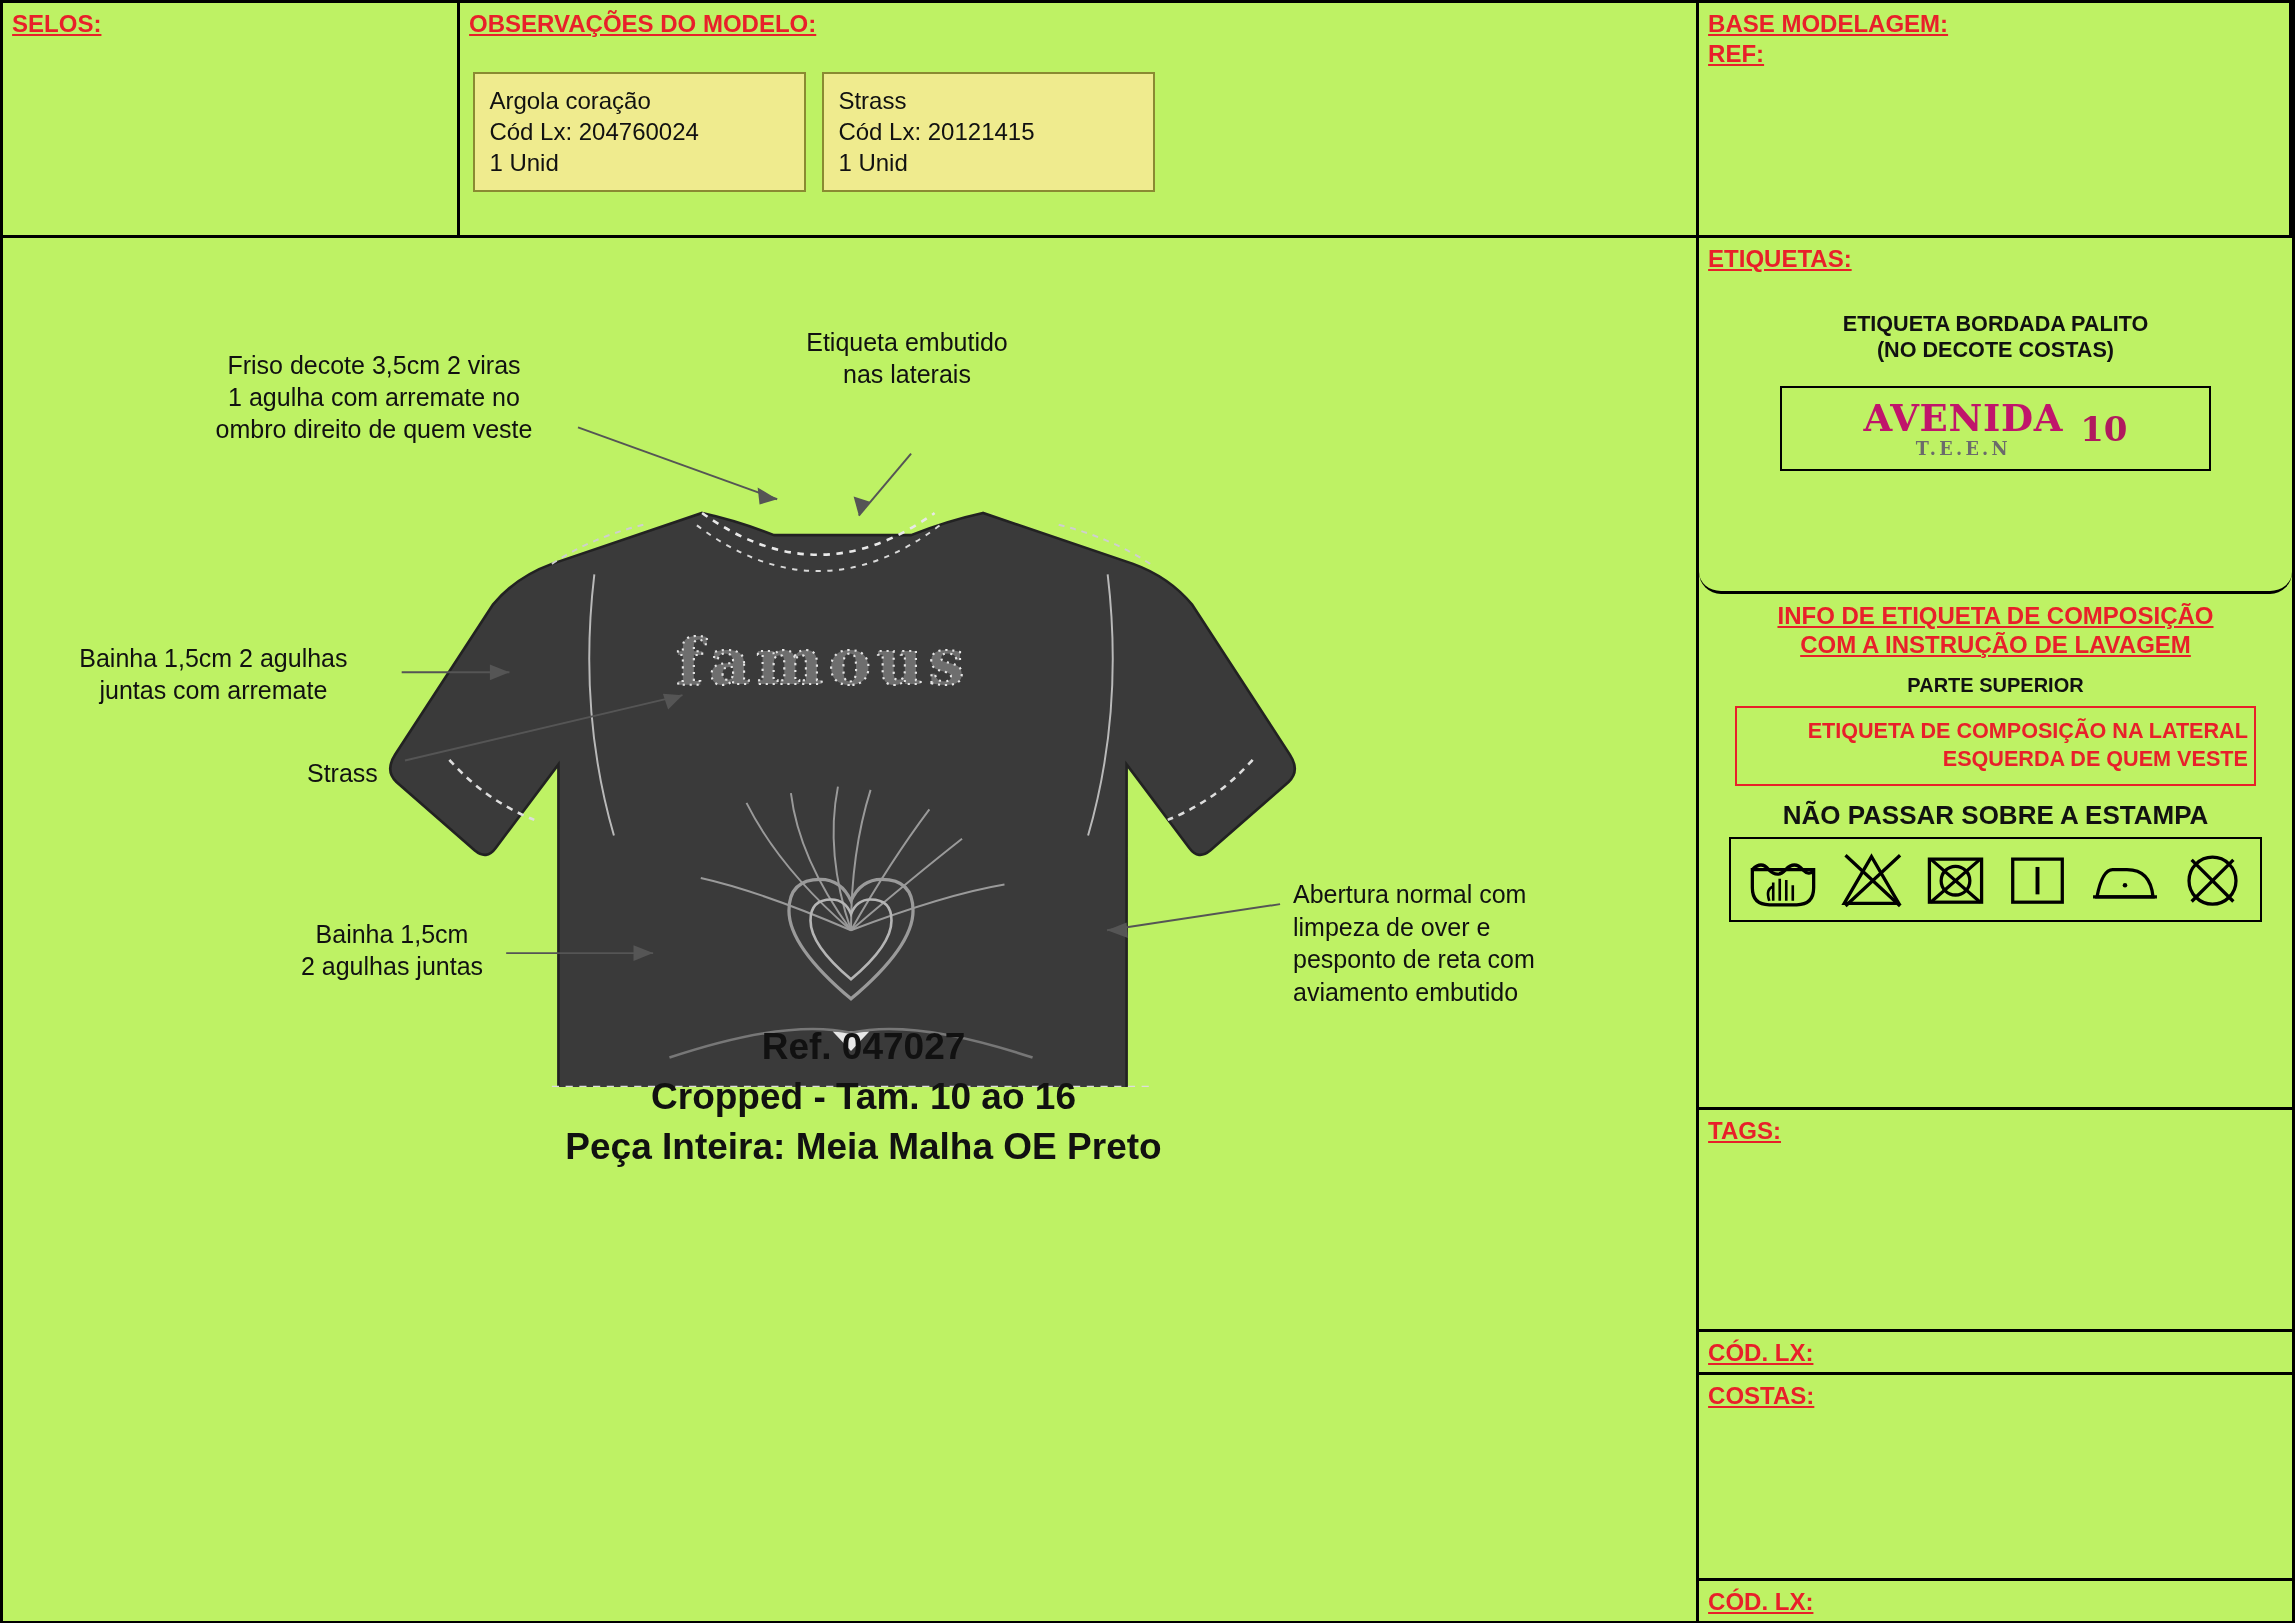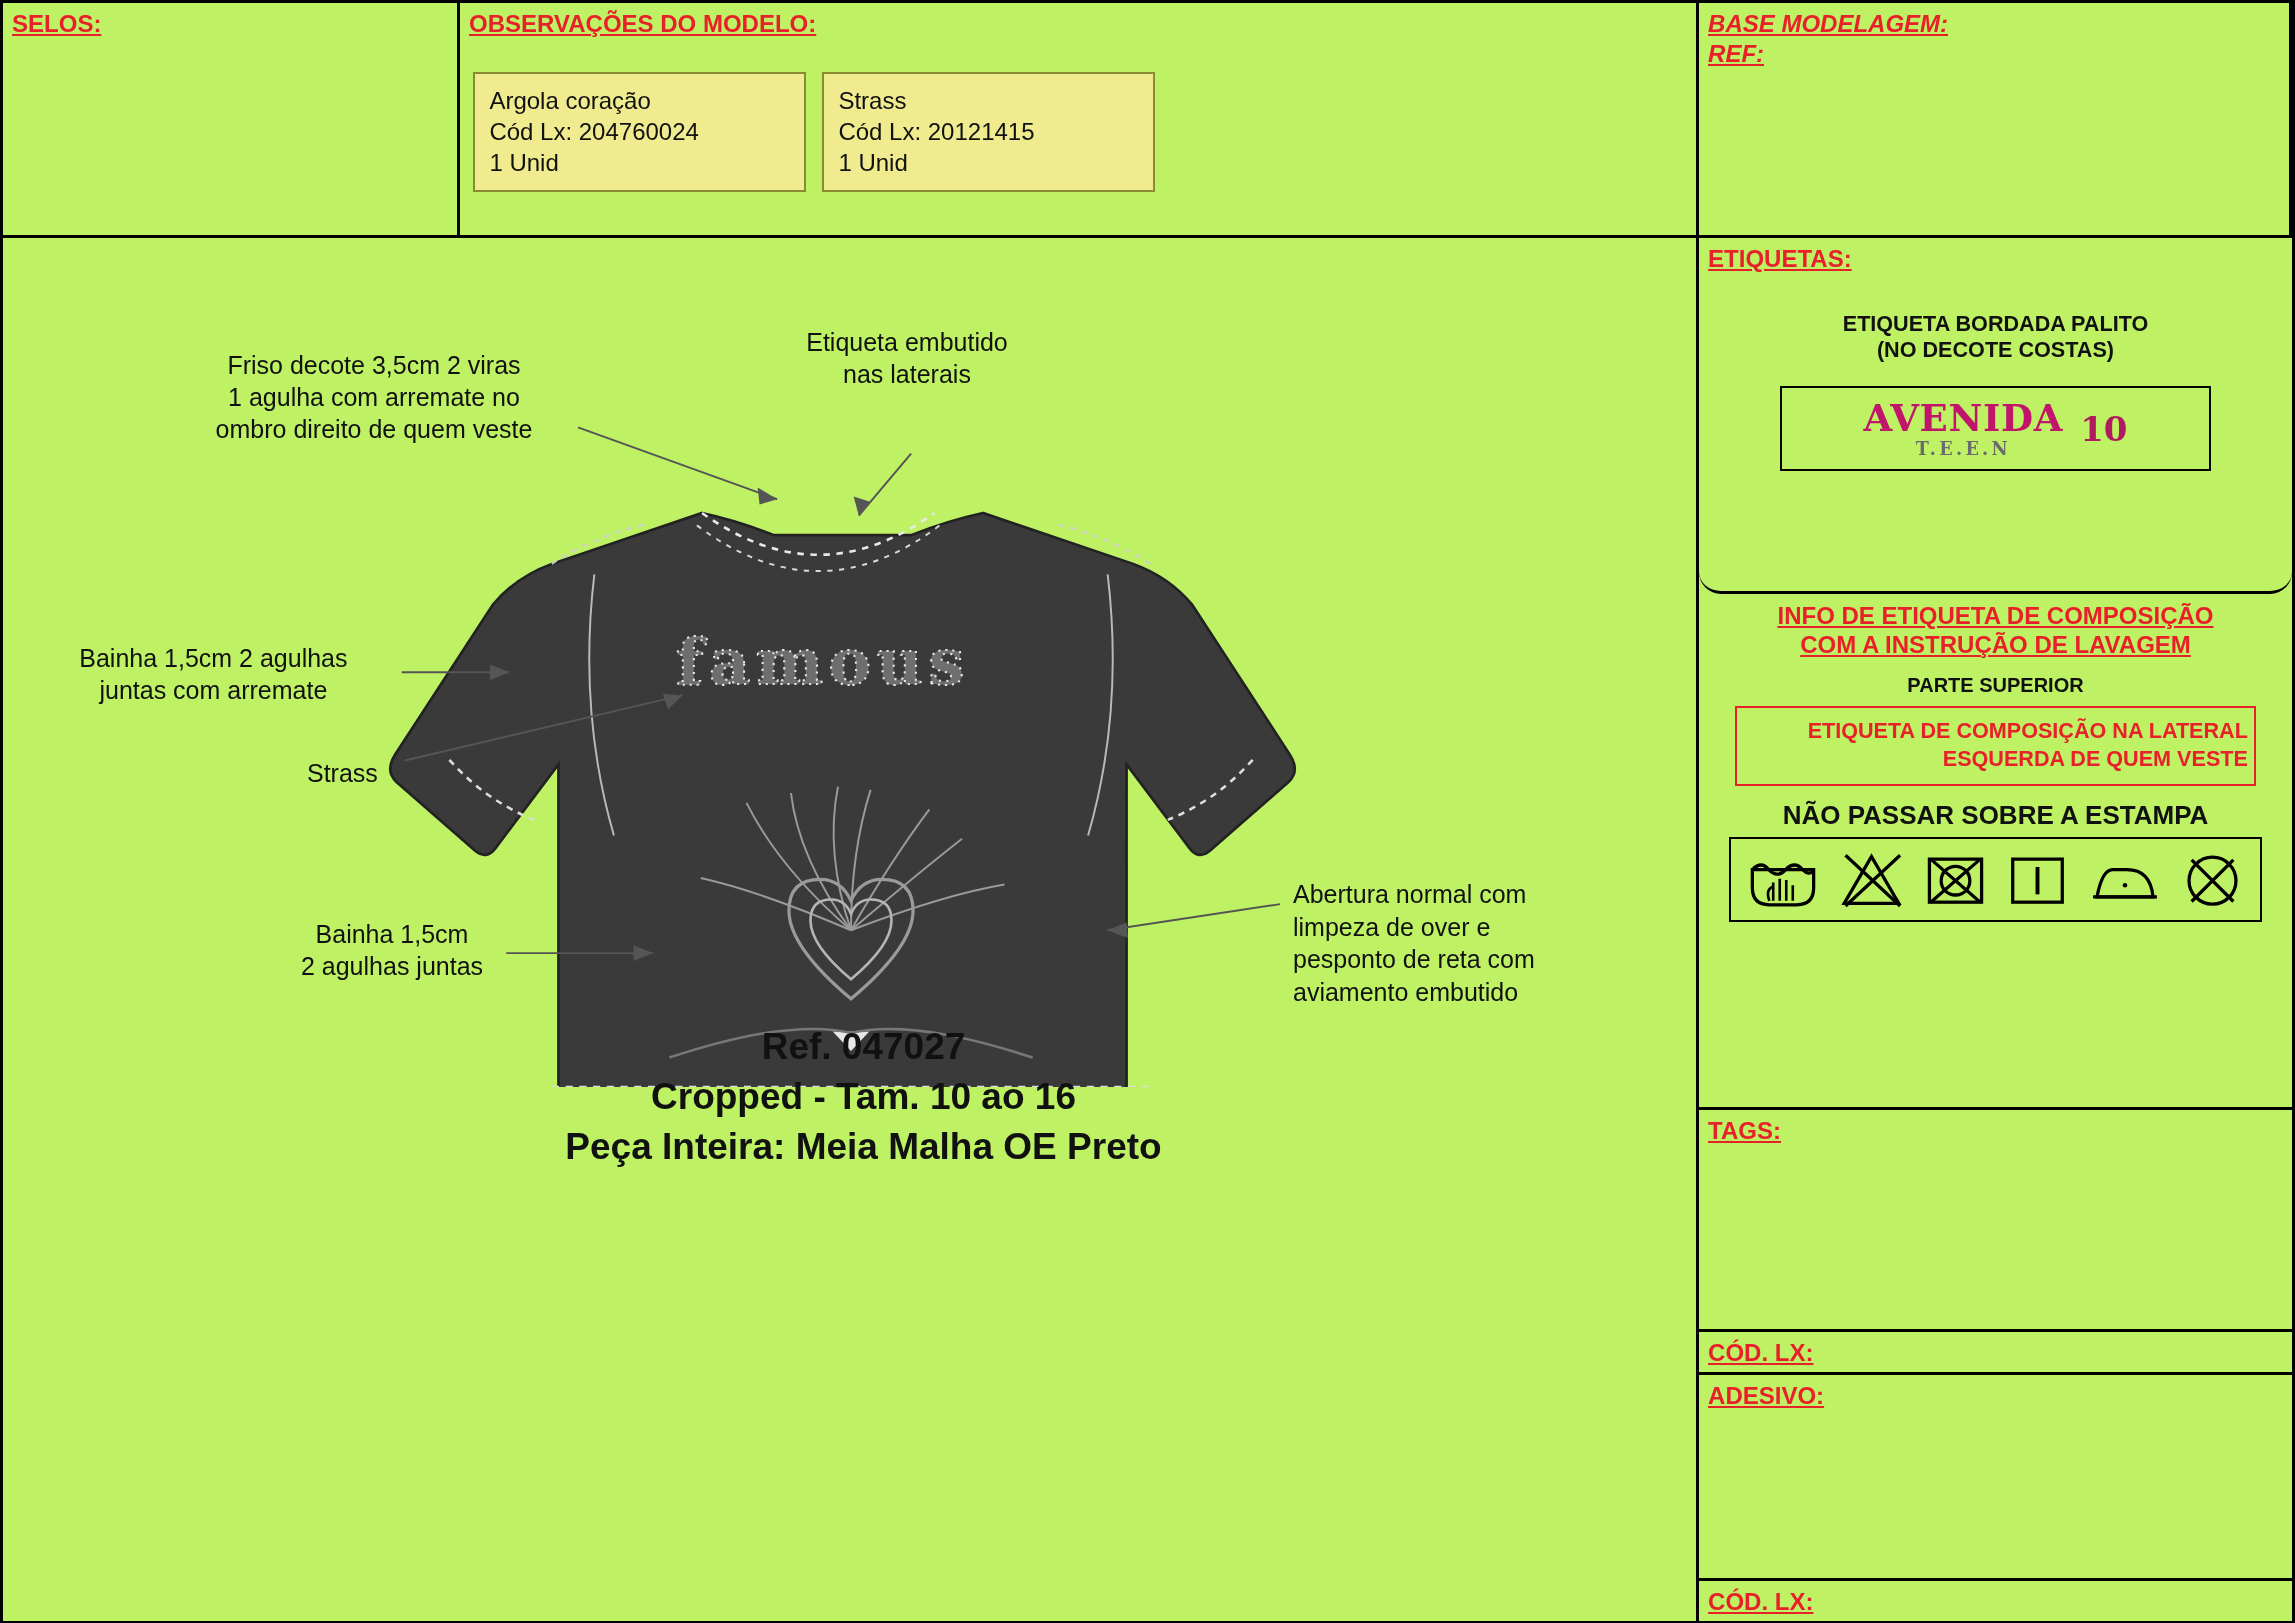--- a/index.html
+++ b/index.html
@@ -23,21 +23,21 @@
     left: 0; top: 0;
     width: 100%;
     height: 232px;
     display: flex;
   }
   .cell { position: relative; border-right: 3.3px solid #000; }
   .cell:last-child { border-right: none; }
 
   .c-selos { width: 457px; }
   .c-obs   { width: 1239px; }
-  .c-base  { flex: 1; font-style: italic; }
+  .c-base  { flex: 1; }
 
   .red-label {
     color: #e8202a;
     font-weight: bold;
     font-size: 24px;
     text-decoration: underline;
     padding: 6.5px 0 0 9.1px;
     white-space: nowrap;
   }
 
@@ -394,21 +394,21 @@
       </div>
 
       <div class="rbox r-tags">
         <div class="tags-label">TAGS:</div>
         <div class="cod-row">
           <div class="cod-label" style="padding-bottom:5.2px;">CÓD. LX:</div>
         </div>
       </div>
 
       <div class="rbox r-adesivo">
-        <div class="ades-label">ADESIVO:</div>
+        <div class="ades-label">COSTAS:</div>
         <div class="cod-row">
           <div class="cod-label" style="padding-bottom:5.2px;">CÓD. LX:</div>
         </div>
       </div>
 
     </div>
   </div>
 </div>
 
 

